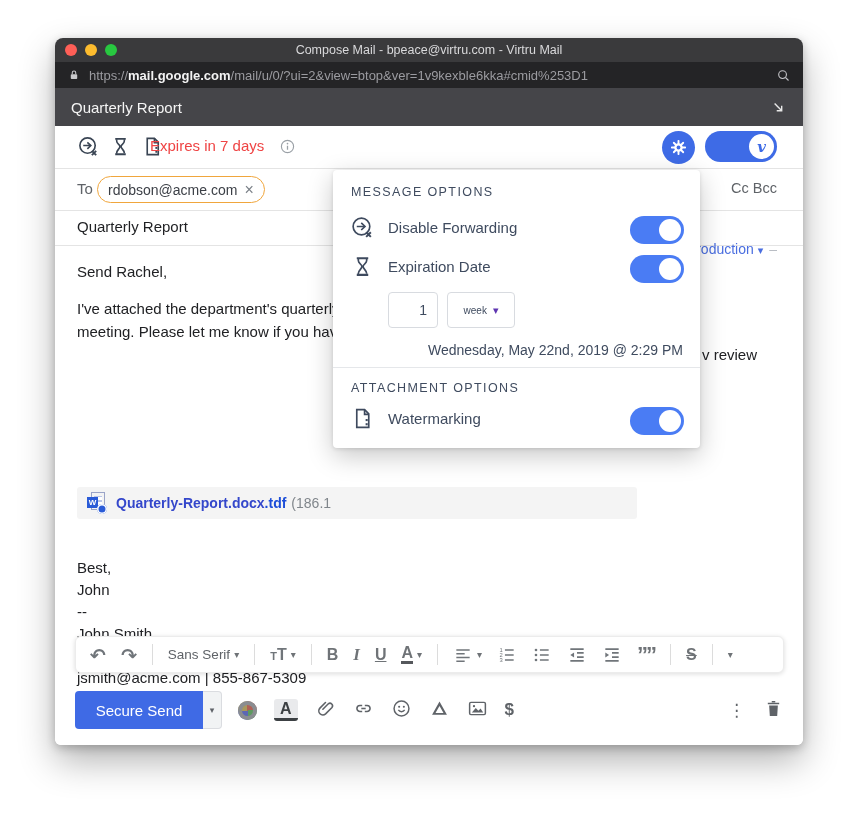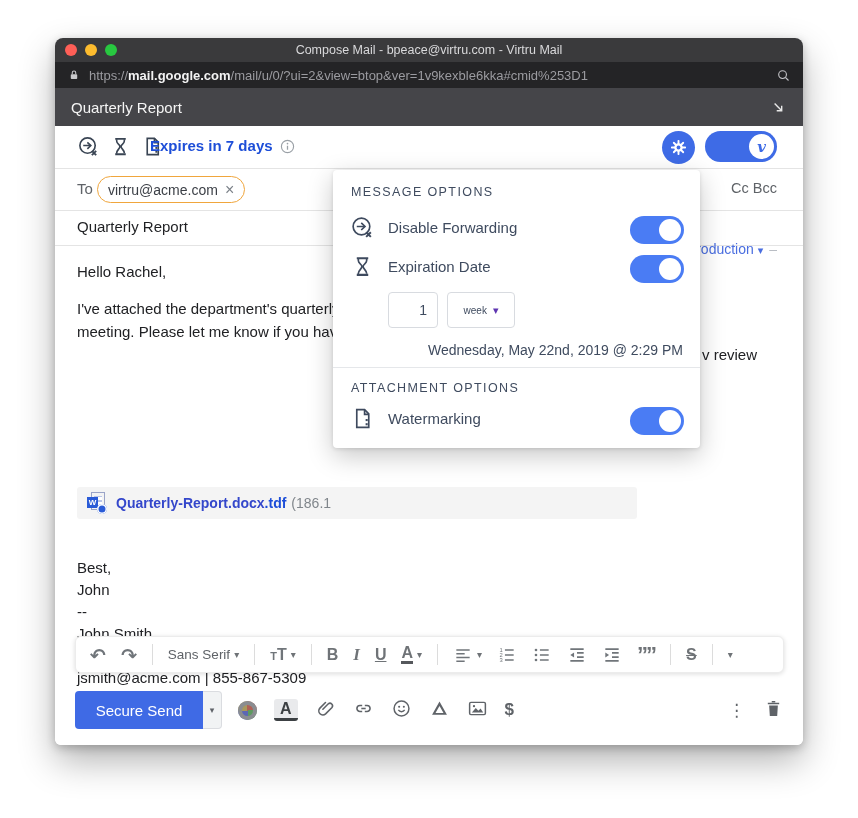--- a/index.html
+++ b/index.html
@@ -31,21 +31,21 @@
   .popout-wrap { margin-left:auto; width:17px; height:17px; color:#e8e8e8; }
 
   
   .content { position:absolute; left:0; top:88px; width:100%; height:619px; background:#fff; }
   .hdiv { position:absolute; left:0; width:100%; height:1px; background:#e4e4e4; }
 
   
   .security-bar { position:absolute; left:0; top:0; width:100%; height:42px; }
   .sec-icons { position:absolute; left:22px; top:9px; display:flex; align-items:center; gap:9px; color:#3a4554; }
   .sec-icon { width:23px; height:23px; }
-  .expires { position:absolute; left:95px; top:11px; font-size:15px; font-weight:bold; color:#1d4ed8; }
+  .expires { position:absolute; left:95px; top:11px; font-size:15px; font-weight:normal; color:#ef4444; }
   .info-wrap { position:absolute; left:224px; top:12px; width:17px; height:17px; color:#9aa0a6; }
   .gear-btn { position:absolute; left:607px; top:5px; width:33px; height:33px; border-radius:50%;
     background:#3e6be6; display:flex; align-items:center; justify-content:center; }
   .v-toggle { position:absolute; right:26px; top:5px; width:72px; height:31px; border-radius:16px; background:#3e6be6; }
   .v-knob { position:absolute; right:3px; top:3px; width:25px; height:25px; border-radius:50%; background:#fff;
     display:flex; align-items:center; justify-content:center; color:#3e6be6;
     font-family:"DejaVu Serif",serif; font-style:italic; font-weight:bold; font-size:15px; }
 
   
   .to-row { position:absolute; left:0; top:42px; width:100%; height:42px; }
@@ -236,36 +236,36 @@
         </span>
         <span class="v-toggle">
           <span class="v-knob">v</span>
         </span>
       </div>
       <div class="hdiv" style="top:42px"></div>
 
       <div class="to-row">
         <span class="to-label">To</span>
         <span class="chip">
-          <span class="chip-text">virtru@acme.com</span>
+          <span class="chip-text">rdobson@acme.com</span>
           <span class="chip-x">×</span>
         </span>
         <span class="ccbcc">Cc Bcc</span>
       </div>
       <div class="hdiv" style="top:84px"></div>
 
       <div class="subject-row">
         <span class="subject-text">Quarterly Report</span>
       </div>
       <div class="hdiv" style="top:119px"></div>
 
       <span class="template-link"><span>troduction</span> <span class="template-caret">▾</span><span class="template-dash">–</span></span>
 
       <div class="editor">
-        <div class="greeting">Hello Rachel,</div>
+        <div class="greeting">Send Rachel,</div>
         <div class="para-line1">I've attached the department's quarterly r</div>
         <div class="para-frag-right">v review</div>
         <div class="para-line2">meeting. Please let me know if you have</div>
 
         <div class="attach-bar">
           <span class="wicon">
             <span class="wpage"></span>
             <span class="wsquare">W</span>
             <span class="wbadge"></span>
           </span>

